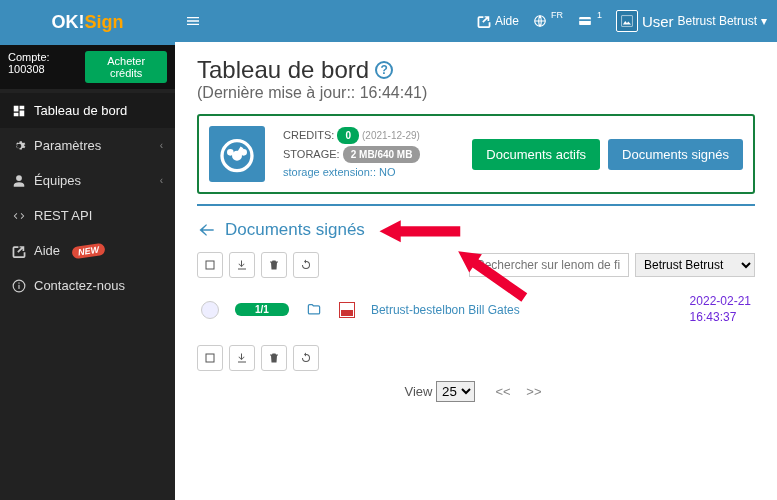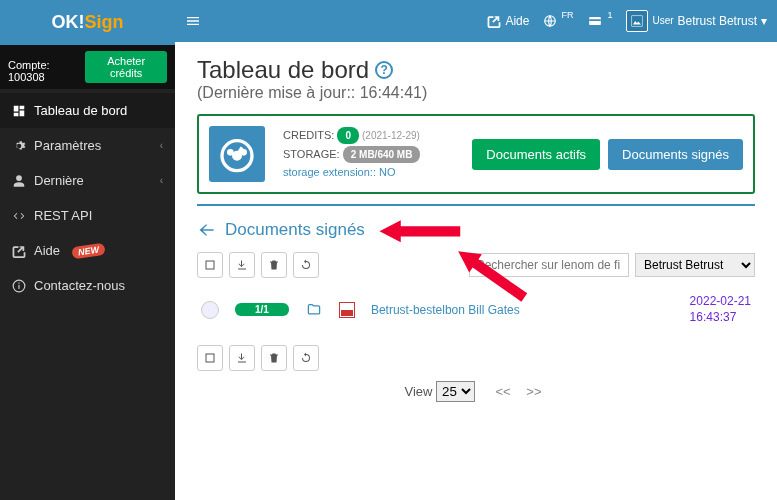--- a/index.html
+++ b/index.html
@@ -1,21 +1,21 @@
 <!DOCTYPE html>
 <html><head>
 <meta charset="utf-8">
 <style>
 *{box-sizing:border-box;margin:0;padding:0;font-family:"Helvetica Neue",Arial,sans-serif}
 body{width:777px;height:500px;overflow:hidden;background:#fff;font-size:13px;color:#333}
 .layout{display:flex;height:100%}
 .sidebar{width:175px;background:#222;color:#fff;display:flex;flex-direction:column}
 .logo{background:#3c8dbc;padding:12px 0;text-align:center;font-size:18px;font-weight:bold}
 .logo .s{color:#ffa500}
-.credits-row{display:flex;align-items:flex-end;justify-content:space-between;background:#111;padding:6px 8px;font-size:11px}
+.credits-row{display:flex;align-items:flex-start;justify-content:space-between;background:#111;padding:6px 8px;font-size:11px}
 .btn-buy{background:#00a65a;color:#fff;border:none;padding:4px 6px;border-radius:3px;font-size:11px;cursor:pointer}
 .menu{list-style:none;margin-top:4px}
 .menu li{padding:10px 12px;font-size:13px;display:flex;align-items:center;gap:8px;cursor:pointer;color:#ddd}
 .menu li.active{background:#1a1a1a;color:#fff}
 .menu .ico{width:14px;display:inline-flex;justify-content:center}
 .menu .chev{margin-left:auto;font-size:10px;color:#888}
 .badge-new{background:#dd4b39;color:#fff;font-size:9px;padding:1px 6px;border-radius:8px;transform:rotate(-8deg);display:inline-block;margin-left:4px;font-weight:bold;font-style:italic}
 .main{flex:1;display:flex;flex-direction:column;background:#fff;min-width:0}
 .topbar{background:#3c8dbc;color:#fff;height:42px;display:flex;align-items:center;padding:0 10px;gap:10px}
 .topbar .right{margin-left:auto;display:flex;align-items:center;gap:14px;font-size:12px}
@@ -89,21 +89,21 @@
         </span>
         <span>Paramètres</span>
         <span class="chev">‹</span>
       </li>
       <li>
         <span class="ico">
           <svg width="14" height="14" viewBox="0 0 24 24" fill="#ccc">
               <path d="M12 12a5 5 0 100-10 5 5 0 000 10zm0 2c-5 0-9 2-9 5v3h18v-3c0-3-4-5-9-5z"></path>
             </svg>
         </span>
-        <span>Dernière</span>
+        <span>Équipes</span>
         <span class="chev">‹</span>
       </li>
       <li>
         <span class="ico">
           <svg width="14" height="14" viewBox="0 0 24 24" fill="#ccc">
               <path d="M9 16l-4-4 4-4-1-1-5 5 5 5 1-1zm6 0l4-4-4-4 1-1 5 5-5 5-1-1z"></path>
             </svg>
         </span>
         <span>REST API</span>
       </li>
@@ -157,21 +157,21 @@
             </svg>
           <sup>1</sup>
         </span>
         <span class="item">
           <span class="user-img">
             <svg width="14" height="14" viewBox="0 0 24 24" fill="#fff">
                 <rect x="3" y="3" width="18" height="18" fill="none" stroke="#fff"></rect>
                 <path d="M5 18l4-6 3 4 2-3 5 5z"></path>
               </svg>
           </span>
-          <span style="font-size:10px;line-height:1">User</span>
+          <span style="font-size:15px;line-height:1">User</span>
           <span>Betrust Betrust</span>
           <span>▾</span>
         </span>
       </div>
     </div>
 
     <div class="content">
       <h1>
         <span>Tableau de bord</span>
         <span class="q-circle">?</span>

